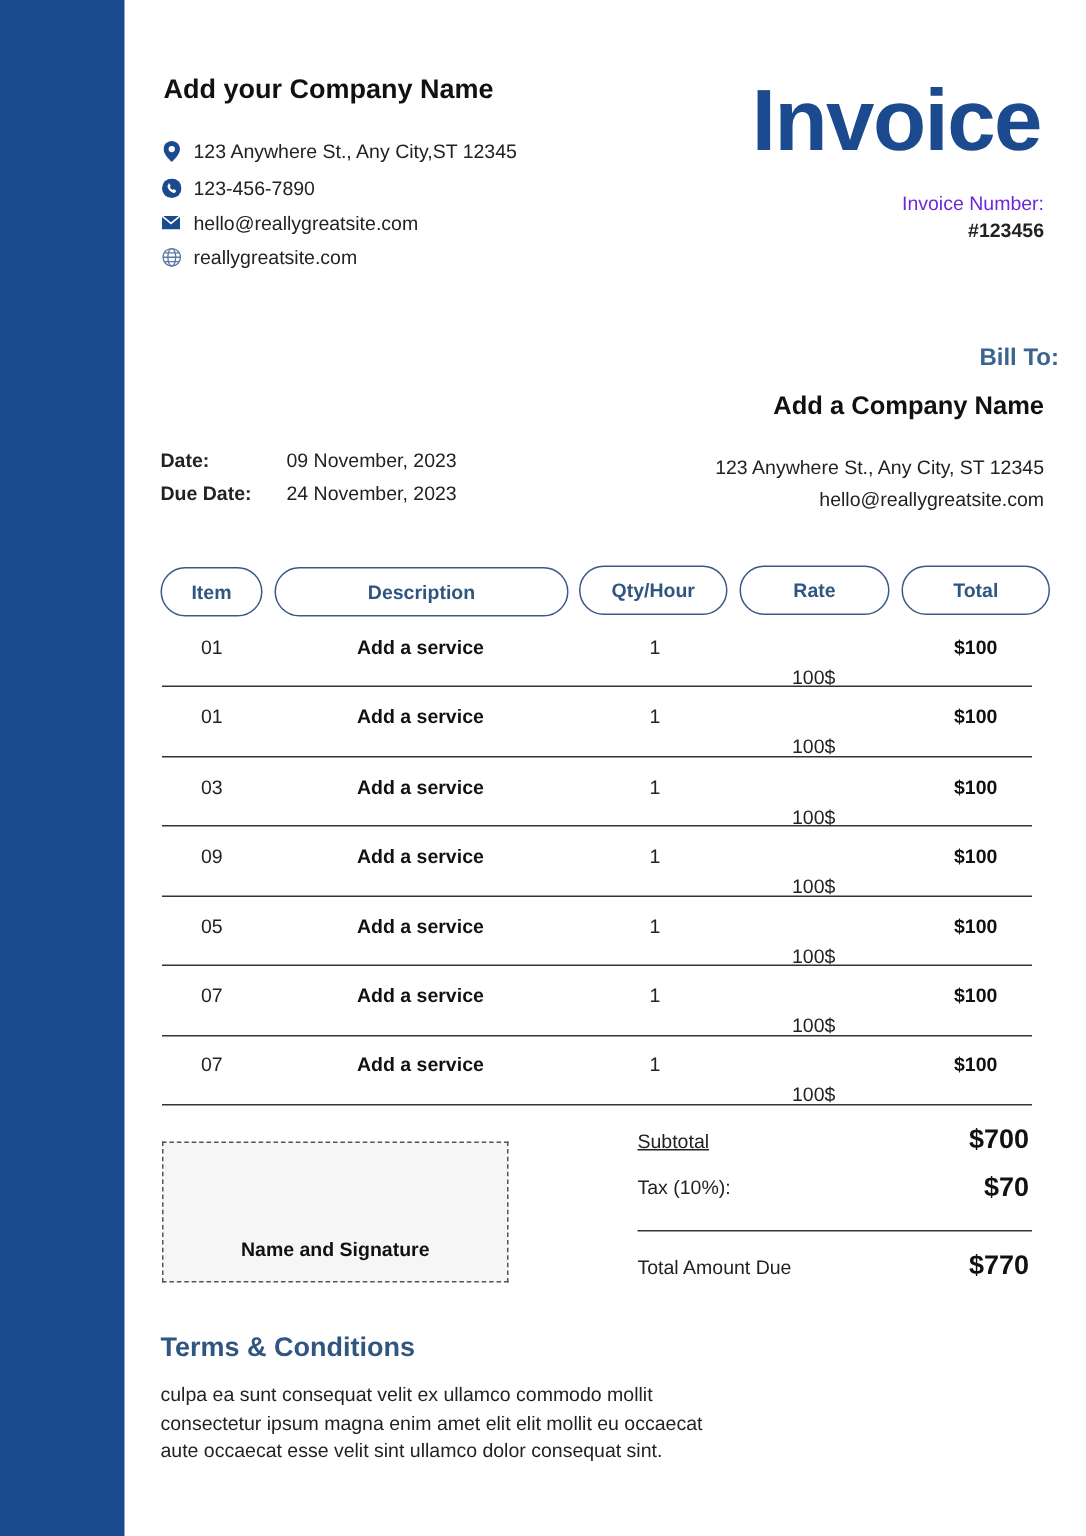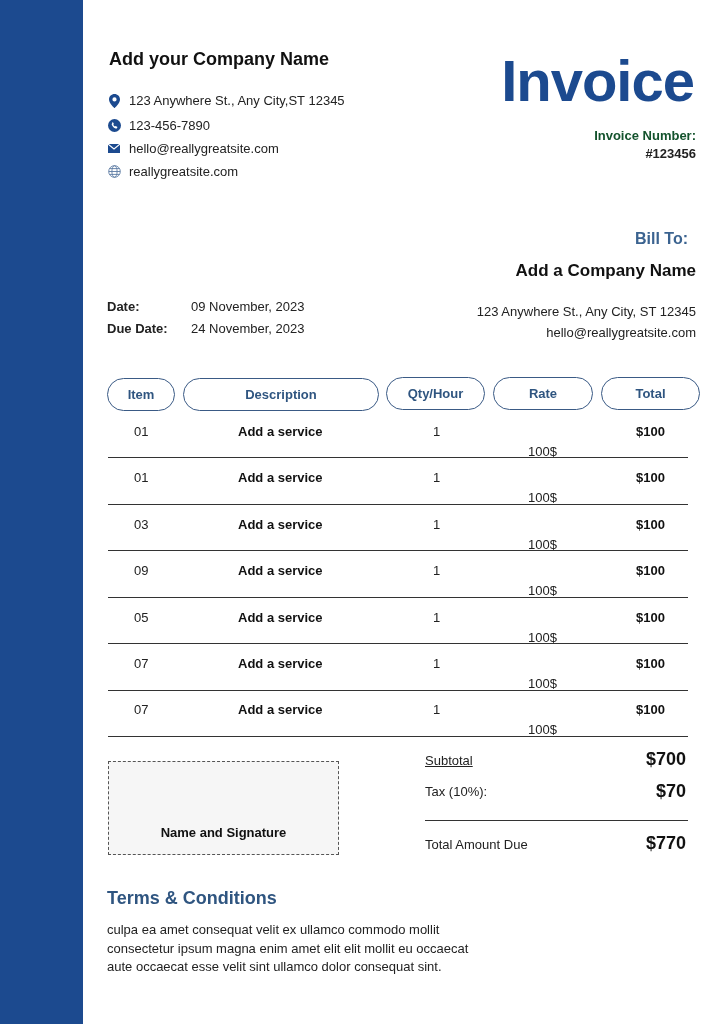--- a/index.html
+++ b/index.html
@@ -8,24 +8,24 @@
 
     .side-bar { position: absolute; left: 0; top: 0; width: 83px; height: 1024px; background: #1c4a8f; }
 
     .abs { position: absolute; white-space: nowrap; }
 
     .company-name { left: 109px; top: 49px; font-size: 18px; font-weight: bold; color: #111; }
     .contact-row { left: 107px; display: flex; align-items: center; font-size: 13px; color: #222; }
     .contact-row .ic { width: 14px; height: 14px; margin-right: 8px; display: inline-flex; align-items: center; justify-content: center; }
 
     .invoice-title { right: 30px; top: 52px; font-size: 58px; font-weight: bold; color: #1c4a8f; letter-spacing: -1px; line-height: 1; }
-    .invoice-number-label { right: 28px; top: 128px; font-size: 13px; font-weight: bold; color: #14532d; text-align: left; }
+    .invoice-number-label { right: 28px; top: 128px; font-size: 13px; font-weight: normal; color: #6d28d9; text-align: left; }
     .invoice-number { right: 28px; top: 146px; font-size: 13px; font-weight: bold; color: #222; text-align: right; }
 
-    .bill-to-label { right: 36px; top: 230px; font-size: 16px; font-weight: bold; color: #3b6390; }
+    .bill-to-label { right: 18px; top: 230px; font-size: 16px; font-weight: bold; color: #3b6390; }
     .bill-company { right: 28px; top: 261px; font-size: 17px; font-weight: bold; color: #111; }
     .bill-address { right: 28px; top: 304px; font-size: 13px; color: #222; }
     .bill-email { right: 28px; top: 325px; font-size: 13px; color: #222; }
 
     .date-label { left: 107px; font-size: 13px; font-weight: bold; color: #222; }
     .date-value { left: 191px; font-size: 13px; color: #222; }
 
     .th-pill { position: absolute; top: 377px; height: 33px; border: 1.2px solid #3a5a85; border-radius: 17px; display: flex; align-items: center; justify-content: center; font-size: 13px; font-weight: bold; color: #2f5580; }
 
     .row { position: absolute; left: 108px; width: 580px; height: 46px; }
@@ -180,15 +180,15 @@
 
 <div class="abs sum-label" style="top:753px;text-decoration:underline;">Subtotal</div>
 <div class="abs sum-value" style="top:749px;">$700</div>
 <div class="abs sum-label" style="top:784px;">Tax (10%):</div>
 <div class="abs sum-value" style="top:781px;text-align:right;">$70</div>
 <div class="abs sum-divider"></div>
 <div class="abs sum-label" style="top:837px;">Total Amount Due</div>
 <div class="abs sum-value" style="top:833px;">$770</div>
 
 <div class="abs terms-title">Terms &amp; Conditions</div>
-<div class="abs terms-line" style="top:922px;">culpa ea amet consequat velit ex ullamco commodo mollit</div>
+<div class="abs terms-line" style="top:922px;">culpa ea sunt consequat velit ex ullamco commodo mollit</div>
 <div class="abs terms-line" style="top:941px;">consectetur ipsum magna enim amet elit elit mollit eu occaecat</div>
 <div class="abs terms-line" style="top:959px;">aute occaecat esse velit sint ullamco dolor consequat sint.</div>
 
 </body></html>

